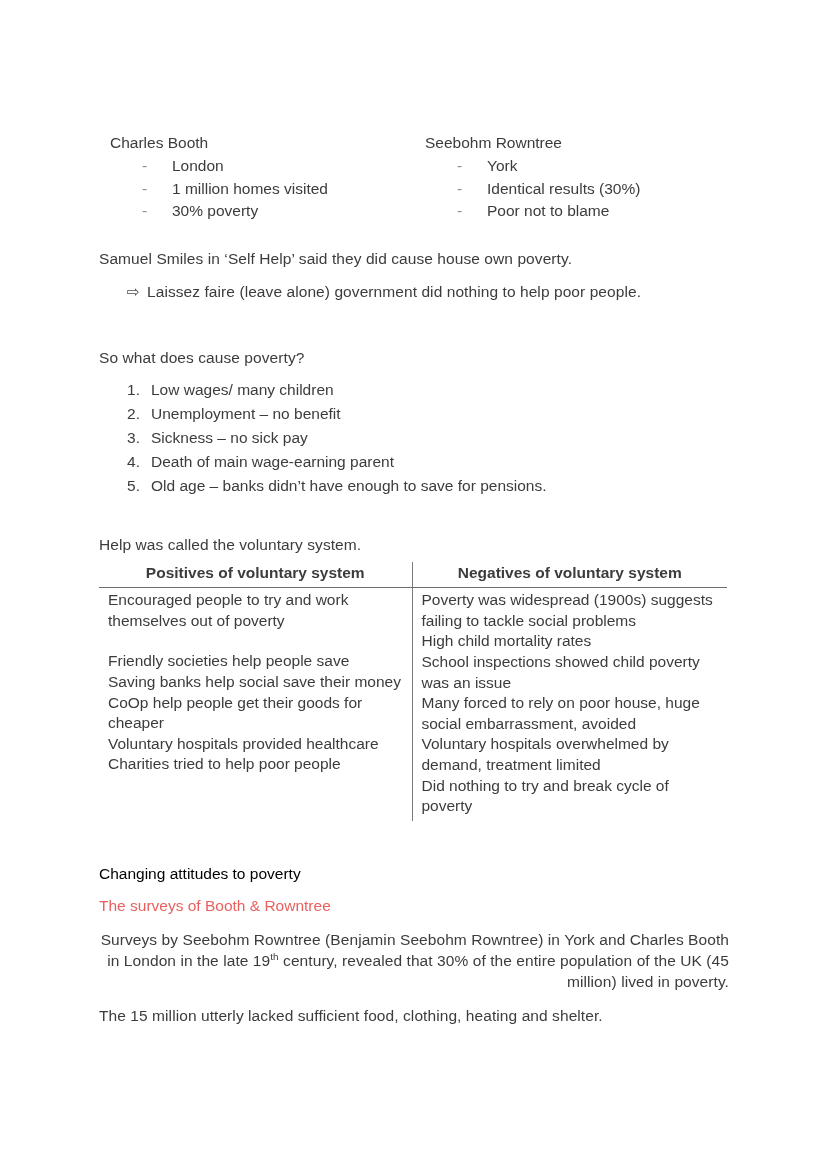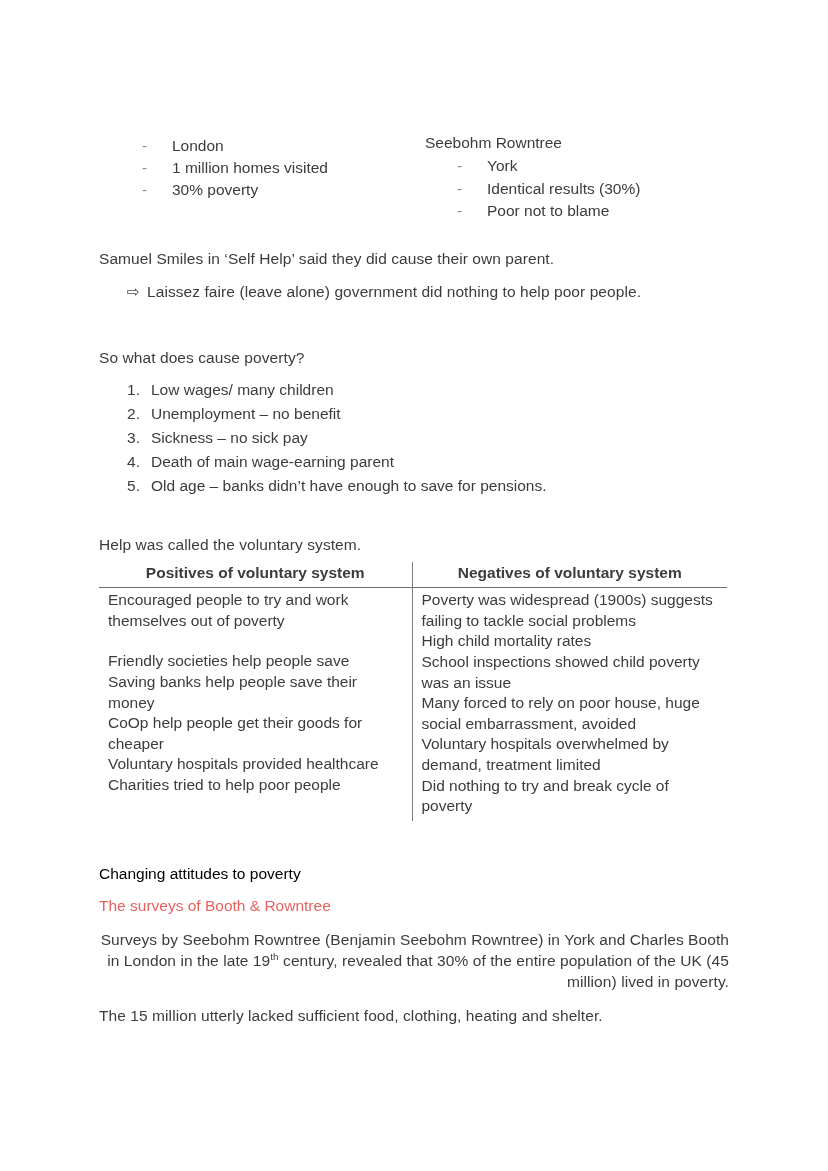--- a/index.html
+++ b/index.html
@@ -183,20 +183,21 @@
 </style>
 </head>
 <body>
 
 <div class="page">
   <div class="sheet">
 
     <div class="two-col">
 
       <div class="col">
+        <div class="col-title">Charles Booth</div>
         <ul class="dash-list">
           <li>
             <span class="dash">-</span>
             <span>London</span>
           </li>
           <li>
             <span class="dash">-</span>
             <span>1 million homes visited</span>
           </li>
           <li>
@@ -219,21 +220,21 @@
           </li>
           <li>
             <span class="dash">-</span>
             <span>Poor not to blame</span>
           </li>
         </ul>
       </div>
 
     </div>
 
-    <p class="para stmt-smiles">Samuel Smiles in ‘Self Help’ said they did cause their own parent.</p>
+    <p class="para stmt-smiles">Samuel Smiles in ‘Self Help’ said they did cause house own poverty.</p>
 
     <div class="arrow-row">
       <div class="arrow-glyph">⇨</div>
       <p class="para arrow-text">Laissez faire (leave alone) government did nothing to help poor people.</p>
     </div>
 
     <p class="para q-cause">So what does cause poverty?</p>
 
     <ol class="num-list">
       <li>Low wages/ many children</li>
@@ -255,21 +256,21 @@
           <th class="left-head">Positives of voluntary system</th>
           <th>Negatives of voluntary system</th>
         </tr>
       </thead>
       <tbody>
         <tr>
           <td class="left-cell">
             <div class="cell-lines">
               <p>Encouraged people to try and work themselves out of poverty</p>
               <p class="gap">Friendly societies help people save</p>
-              <p>Saving banks help people save their money</p>
+              <p>Saving banks help social save their money</p>
               <p>CoOp help people get their goods for cheaper</p>
               <p>Voluntary hospitals provided healthcare</p>
               <p>Charities tried to help poor people</p>
             </div>
           </td>
           <td>
             <div class="cell-lines">
               <p>Poverty was widespread (1900s) suggests failing to tackle social problems</p>
               <p>High child mortality rates</p>
               <p>School inspections showed child poverty was an issue</p>

